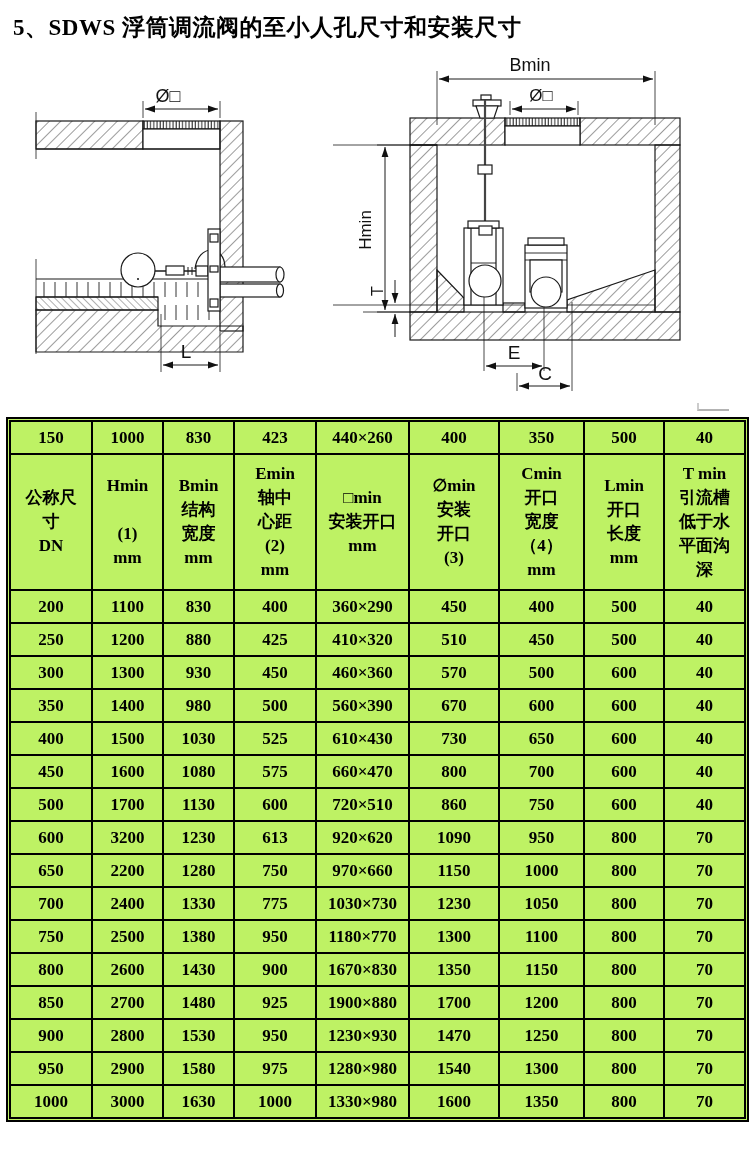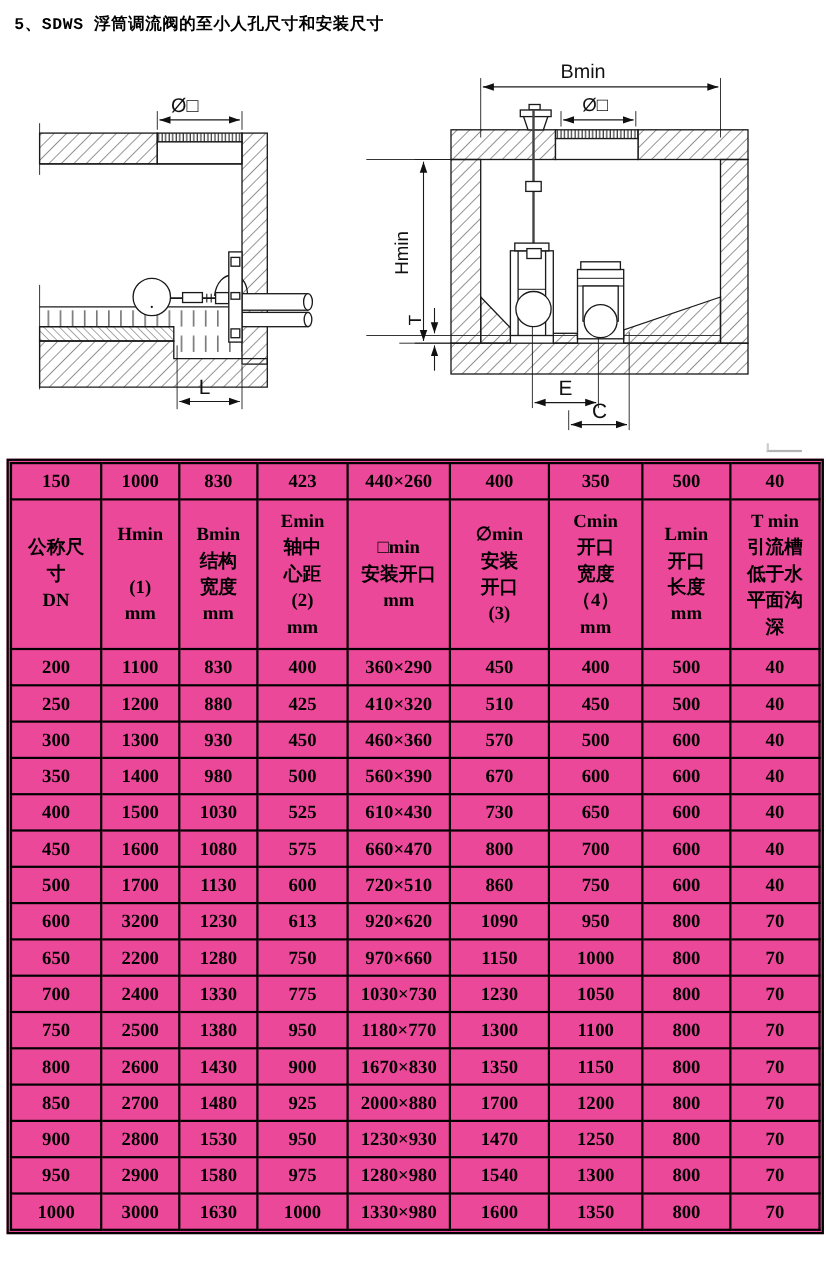--- a/index.html
+++ b/index.html
@@ -2,32 +2,32 @@
 <html><head>
 <meta charset="utf-8">
 <style>
   html,body{margin:0;padding:0;}
   body{
     width:751px;height:1169px;background:#ffffff;position:relative;
     font-family:"Liberation Serif", serif;color:#000;overflow:hidden;
   }
   .title{
     position:absolute;left:13px;top:12px;
-    font-size:15px;font-weight:bold;letter-spacing:.5px;white-space:nowrap;font-family:Liberation Mono, monospace;
+    font-size:23px;font-weight:bold;letter-spacing:.5px;white-space:nowrap;
   }
   svg.diag{position:absolute;overflow:visible;}
   #diag-left{left:28px;top:74px;}
   #diag-right{left:333px;top:53px;}
   svg text{font-family:"Liberation Sans", sans-serif;fill:#111;}
   .artifact{
     position:absolute;left:697px;top:403px;width:30px;height:6px;
     border-bottom:2px solid #b3b3b3;border-left:2px solid #cccccc;
   }
   .tbl-wrap{
-    position:absolute;left:6px;top:417px;background:#ec4899;
+    position:absolute;left:6px;top:417px;background:#bef264;
     border:2px solid #000;padding:1px;
   }
   table{border-collapse:collapse;table-layout:fixed;width:735px;}
   td{
     border:2px solid #000;text-align:center;vertical-align:middle;
     font-weight:bold;font-size:17px;padding:0;overflow:hidden;
   }
   .data-row td{height:31px;}
   .header-row td{height:134px;white-space:pre-line;line-height:1.42;}
 </style>
@@ -389,21 +389,21 @@
           <td>1350</td>
           <td>1150</td>
           <td>800</td>
           <td>70</td>
         </tr>
         <tr class="data-row">
           <td>850</td>
           <td>2700</td>
           <td>1480</td>
           <td>925</td>
-          <td>2000×880</td>
+          <td>1900×880</td>
           <td>1700</td>
           <td>1200</td>
           <td>800</td>
           <td>70</td>
         </tr>
         <tr class="data-row">
           <td>900</td>
           <td>2800</td>
           <td>1530</td>
           <td>950</td>

